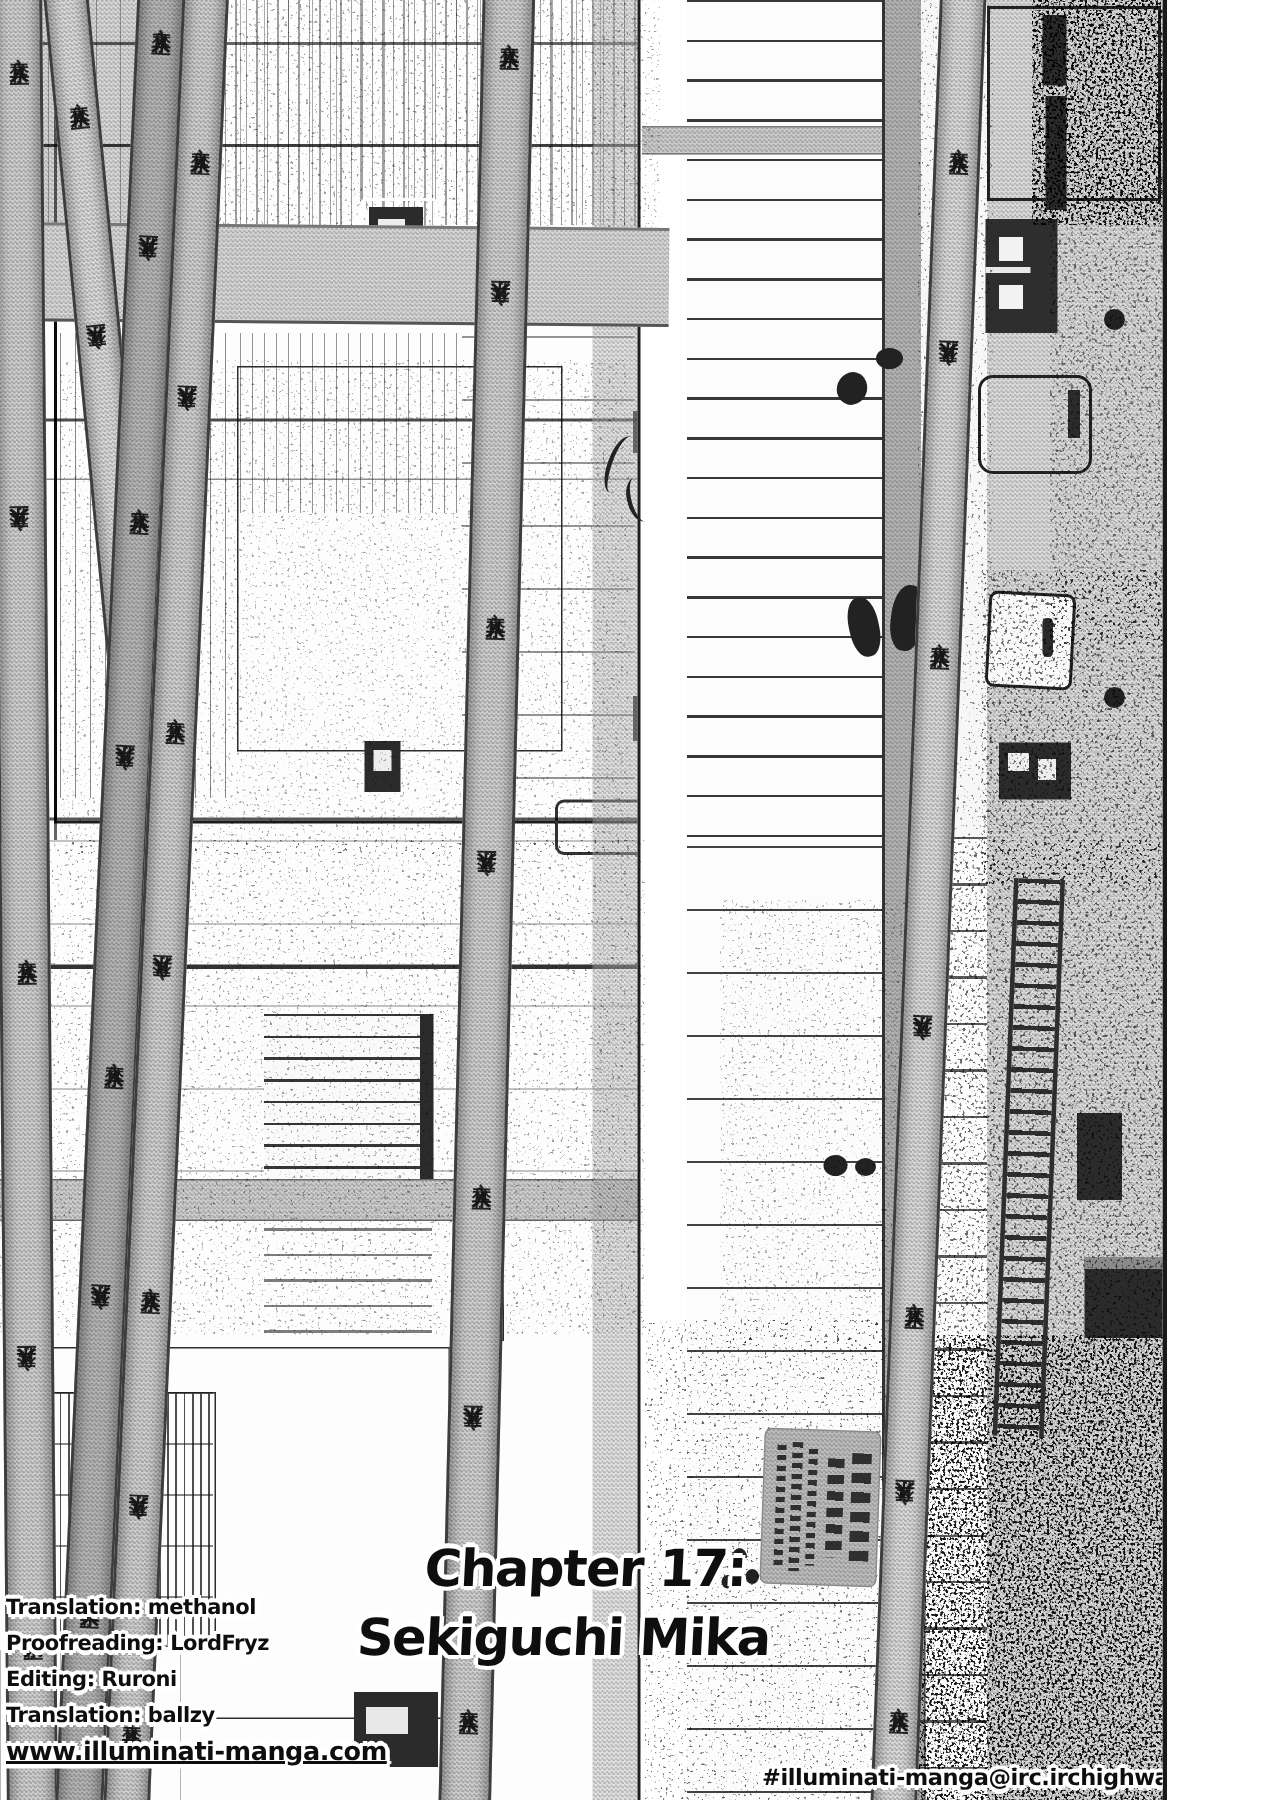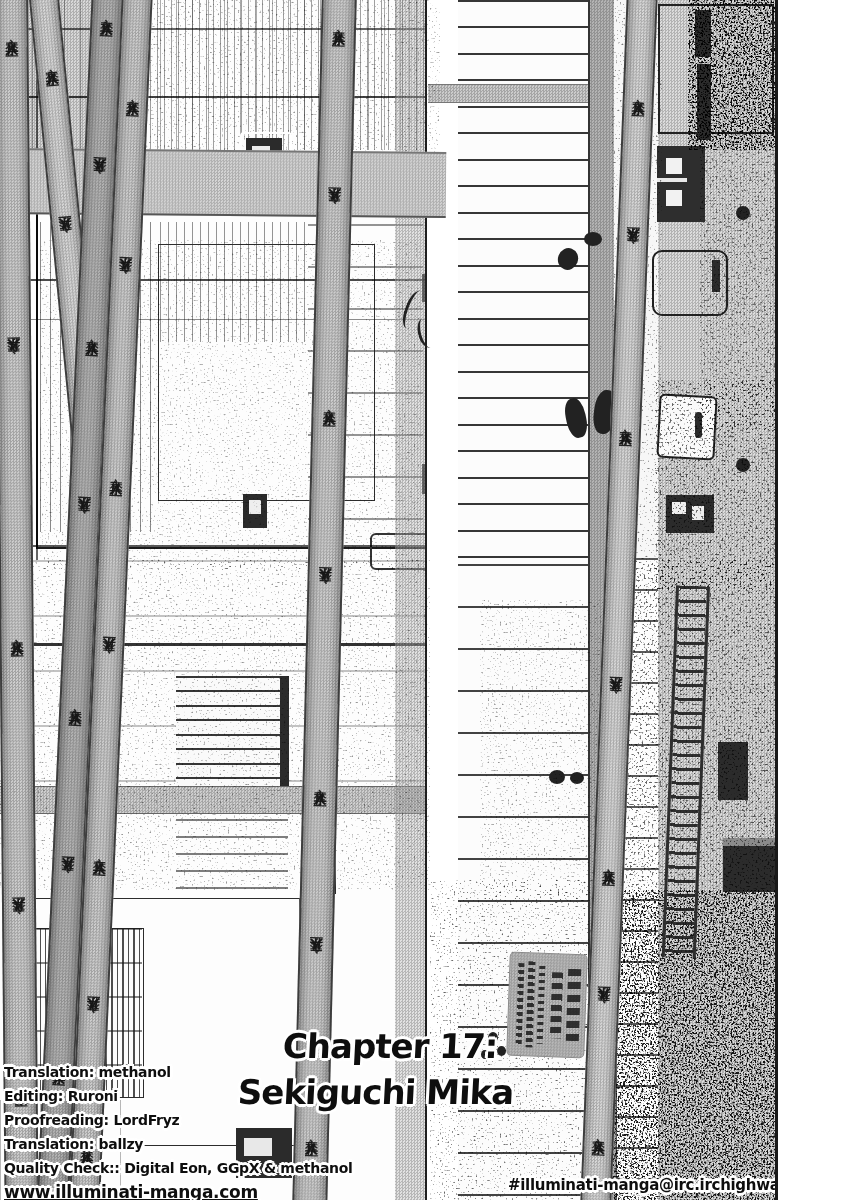--- a/index.html
+++ b/index.html
@@ -235,24 +235,23 @@
       <span class="tlabel" style="top:870px;">立入禁止</span>
       <span class="tlabel flip" style="top:1020px;">立入禁止</span>
       <span class="tlabel" style="top:1140px;">立入禁止</span>
     </div>
 
     <div class="title-line wout" style="left:283px;top:1026px;">Chapter 17:</div>
     <div class="title-line wout" style="left:238px;top:1072px;">Sekiguchi Mika</div>
 
     <div class="abs" style="left:4px;top:1060px;z-index:9;">
       <div class="credit-line wout">Translation: methanol</div>
+      <div class="credit-line wout">Proofreading: LordFryz</div>
       <div class="credit-line wout">Editing: Ruroni</div>
-      <div class="credit-line wout">Proofreading: LordFryz</div>
       <div class="credit-line wout">Translation: ballzy</div>
-      <div class="credit-line wout">Quality Check:: Digital Eon, GGpX &amp; methanol</div>
       <div class="credit-line wout" style="font-size:17px;text-decoration:underline;text-decoration-thickness:2px;">www.illuminati-manga.com</div>
     </div>
 
     <div class="abs wout" style="left:508px;top:1176px;font-size:15px;letter-spacing:-.3px;z-index:9;white-space:nowrap;">#illuminati-manga@irc.irchighway.net</div>
   </div>
 
   <div class="abs" style="left:778px;top:0;width:67px;height:1200px;background:#ffffff;"></div>
 </div>
 
 </body></html>

